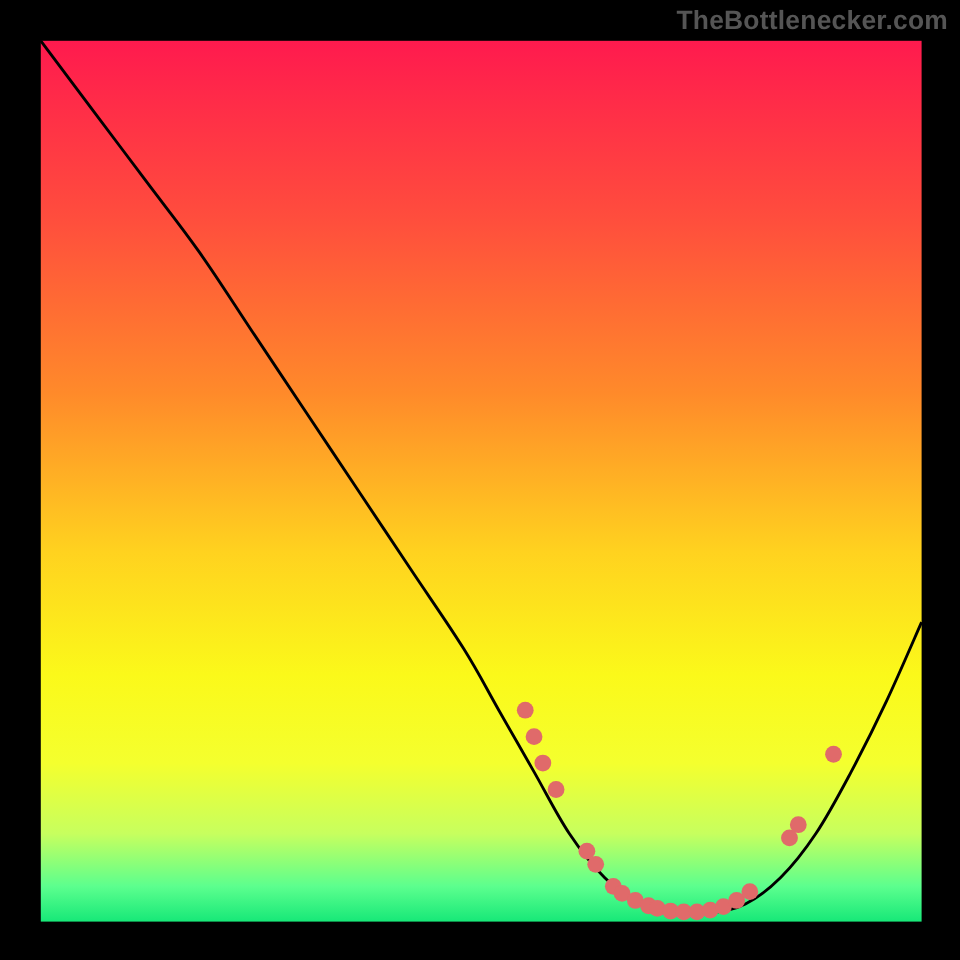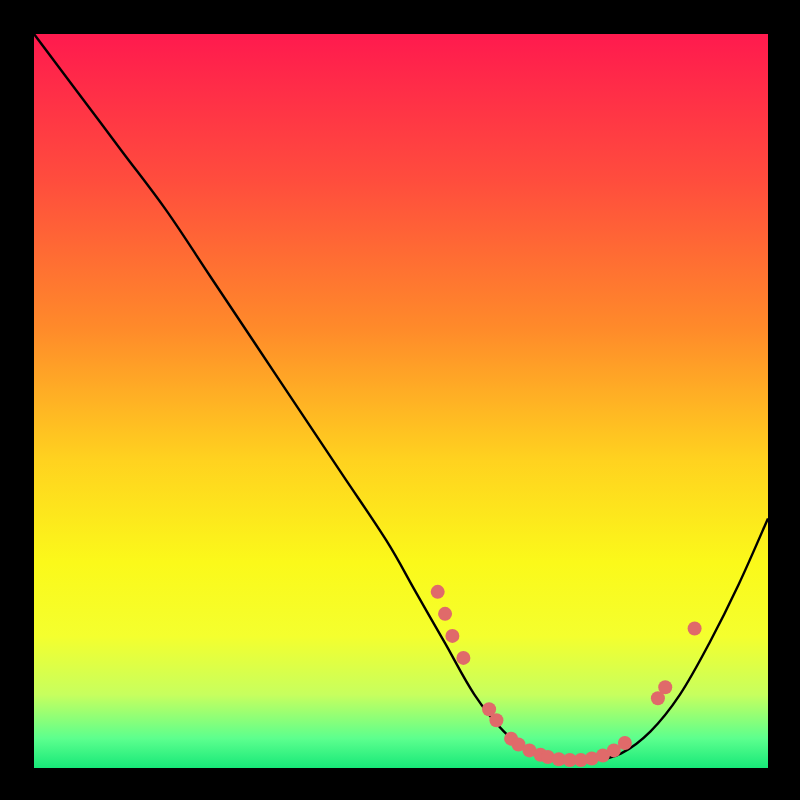--- a/index.html
+++ b/index.html
@@ -29,20 +29,21 @@
   svg {
     position: absolute;
     top: 0;
     left: 0;
   }
 </style>
 </head>
 <body>
 <div class="stage">
 
+<div class="watermark">TheBottlenecker.com</div>
 
 <svg id="chart-svg" width="800" height="800">
   <defs>
     <linearGradient id="bg-grad" x1="0" y1="0" x2="0" y2="1">
           <stop offset="0%" stop-color="#ff1a4e"></stop>
           <stop offset="20%" stop-color="#ff4d3d"></stop>
           <stop offset="40%" stop-color="#ff8a2a"></stop>
           <stop offset="57.99999999999999%" stop-color="#ffd21f"></stop>
           <stop offset="72%" stop-color="#fbf91a"></stop>
           <stop offset="82%" stop-color="#f4ff2e"></stop>

